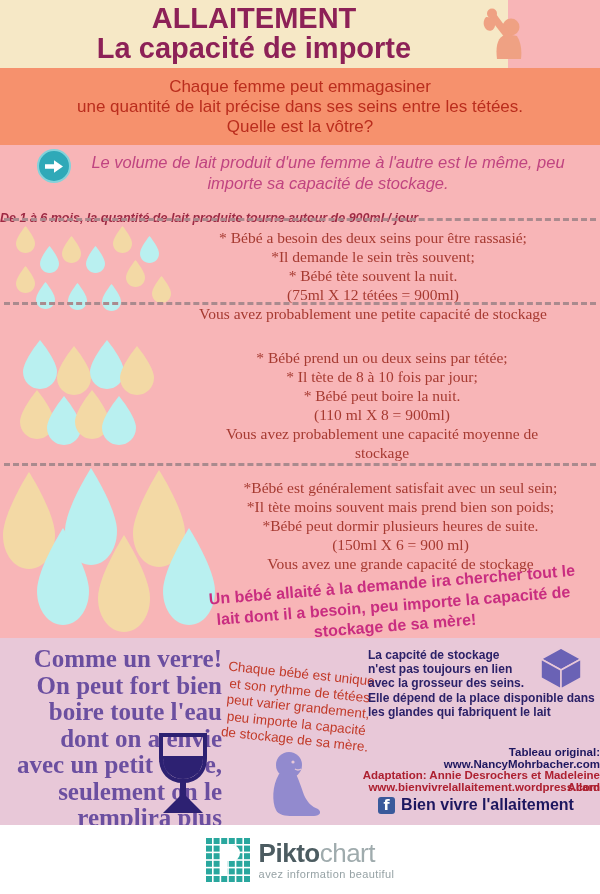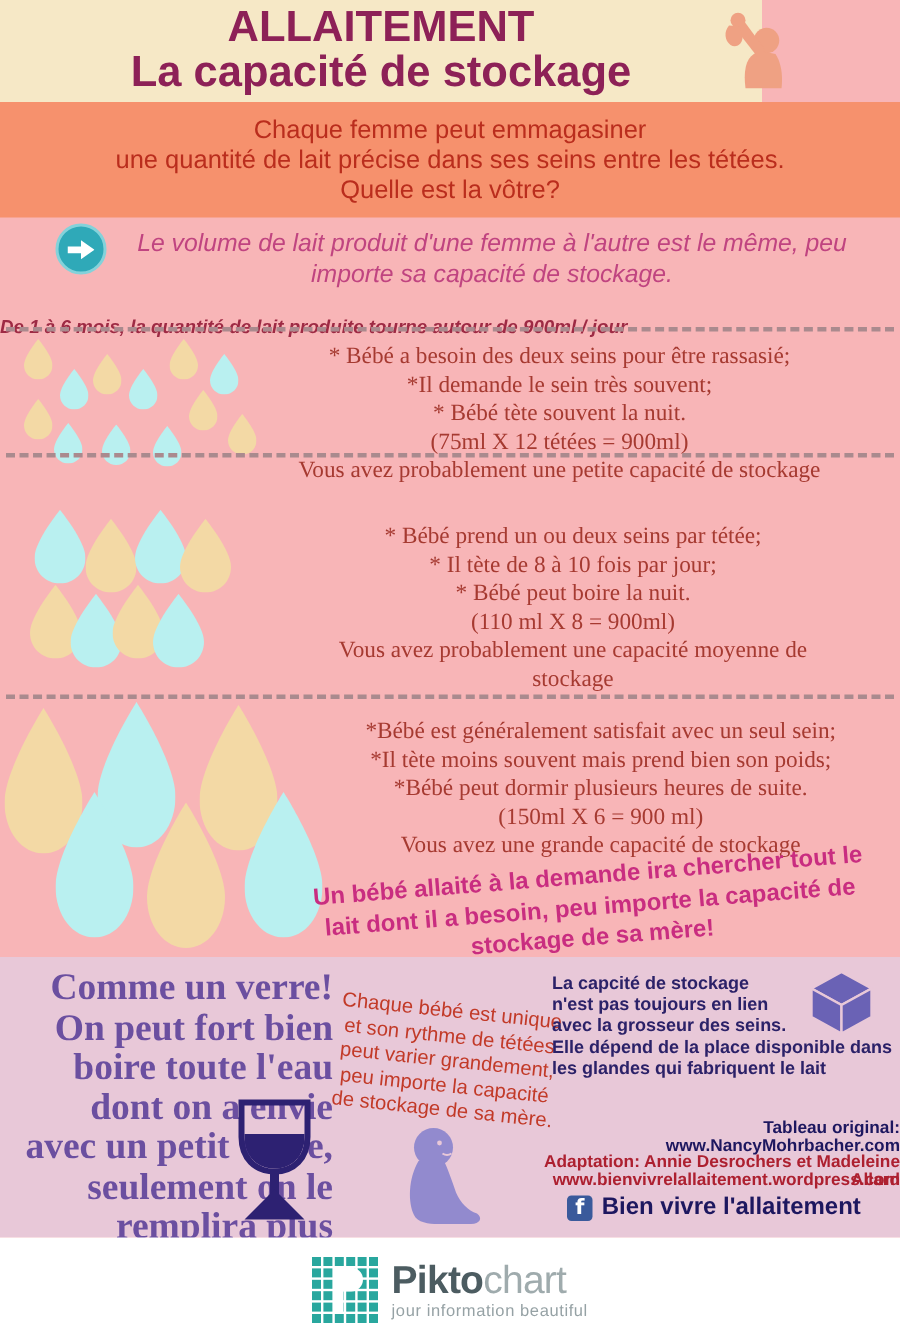--- a/index.html
+++ b/index.html
@@ -77,21 +77,21 @@
   .fill-white{fill:#ffffff;}
 </style>
 </head>
 <body>
 
 <div class="page">
 
   <header class="header">
     <div class="title">
       <div>ALLAITEMENT</div>
-      <div>La capacité de stockage</div>
+      <div>La capacité de importe</div>
     </div>
     <svg class="mother-svg" width="45" height="52" viewBox="0 0 45 52" aria-hidden="true">
       <circle class="fill-mother" cx="31" cy="20" r="8.5"></circle>
       <path class="fill-mother" d="M17 52 C15 36 19 29 27 27 L37 29 C41 35 42 44 41 52 Z"></path>
       <path class="fill-mother" d="M25 31 L11 13 L16 7 L30 26 Z"></path>
       <circle class="fill-mother" cx="12" cy="6.5" r="5"></circle>
       <path class="fill-mother" d="M6 10 C2.5 14 3 20 7 23 C11 25.5 15.5 22 15 17 L13 10.5 Z"></path>
     </svg>
   </header>
 
@@ -281,17 +281,17 @@
         <rect x="15.2" y="38" width="6" height="6" fill="#29a79e"></rect>
         <rect x="22.799999999999997" y="38" width="6" height="6" fill="#29a79e"></rect>
         <rect x="30.4" y="38" width="6" height="6" fill="#29a79e"></rect>
         <rect x="38" y="38" width="6" height="6" fill="#29a79e"></rect>
         <path d="M14 7 h12 a8 8 0 0 1 0 16 h-5 v14 h-7 z" fill="#ffffff"></path>
       </svg>
     <div class="brand-text">
       <div class="brand-line">
         <span class="brand-bold">Pikto</span><span class="brand-light">chart</span>
       </div>
-      <div class="tagline">jour information beautiful</div>
+      <div class="tagline">avez information beautiful</div>
     </div>
   </footer>
 
 </div>
 
 </body></html>

